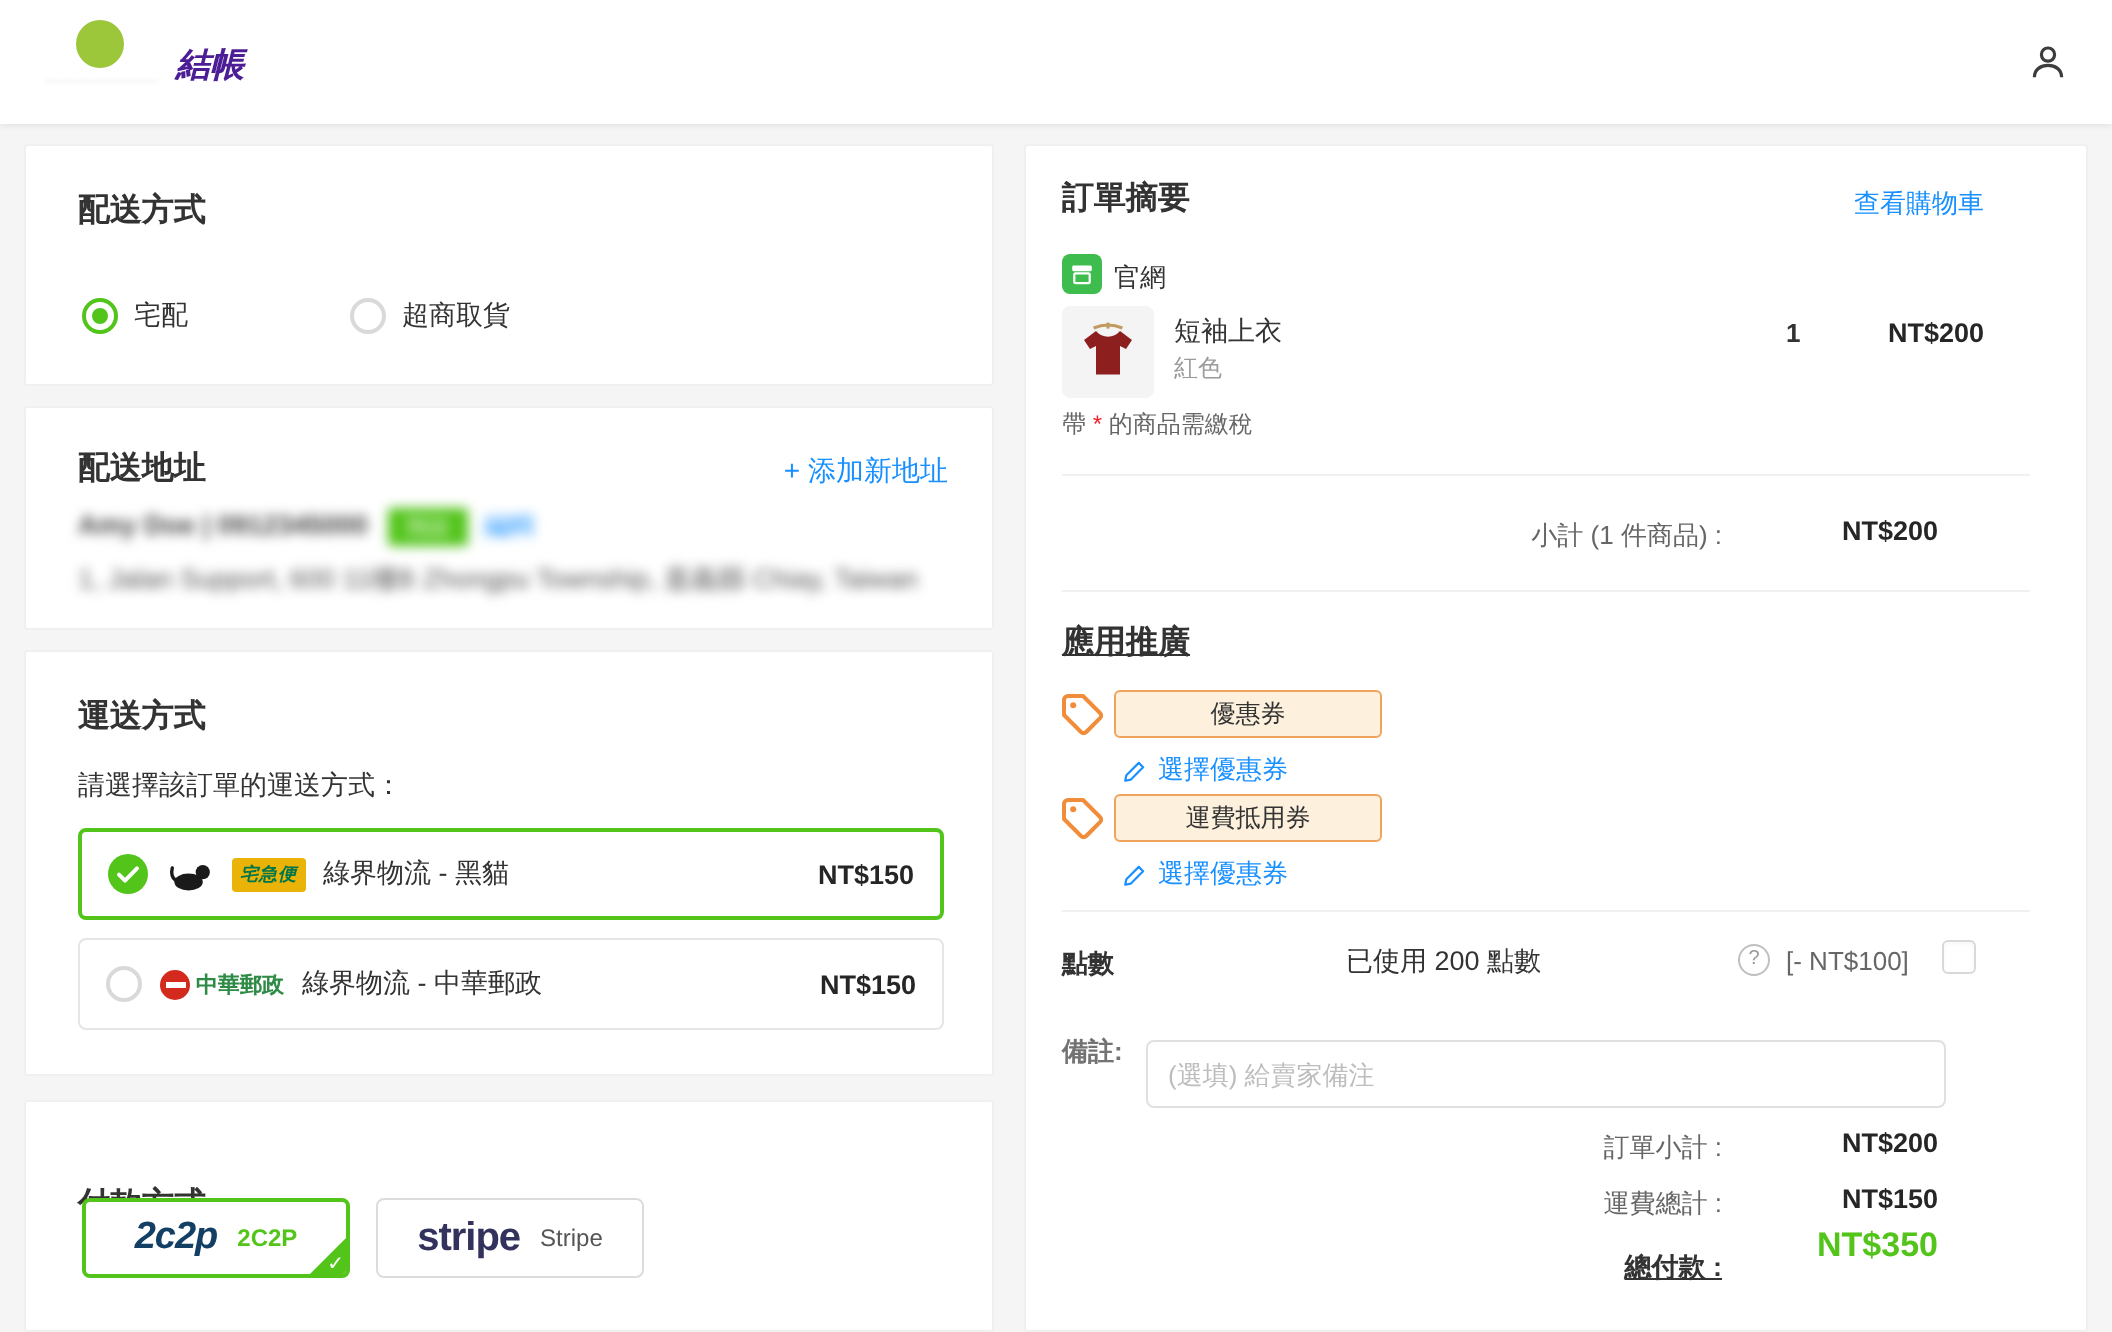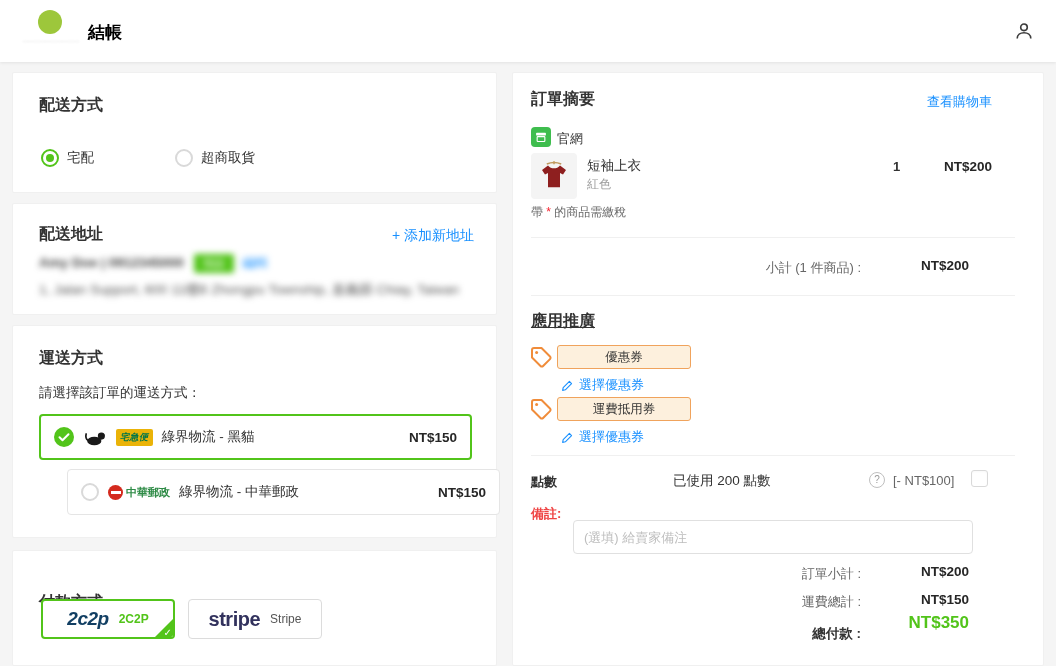--- a/index.html
+++ b/index.html
@@ -4,21 +4,21 @@
 <style>
   * { margin:0; padding:0; box-sizing:border-box; }
   html,body { background:#e9e9e9; }
   body { font-family:"Liberation Sans","DejaVu Sans",sans-serif; }
   .root { position:relative; width:1056px; height:666px; background:#f5f5f5; overflow:hidden; margin:0 auto; }
 
   
   .hdr { position:absolute; left:0; top:0; width:1056px; height:62px; background:#fff; box-shadow:0 1px 3px rgba(0,0,0,.08); z-index:5; }
   .logo-dot { position:absolute; left:38px; top:10px; width:24px; height:24px; border-radius:50%; background:#9dc73b; }
   .logo-cap { position:absolute; left:12px; top:37px; width:78px; font-size:5px; color:#8a8a8a; text-align:center; filter:blur(1px); letter-spacing:.5px; }
-  .hdr-title { position:absolute; left:88px; top:21px; font-size:17px; color:#000000; font-weight:600; }
+  .hdr-title { position:absolute; left:88px; top:21px; font-size:17px; color:#4c1d95; font-weight:600;font-style:italic; }
   .user-ic { position:absolute; left:1014px; top:21px; width:20px; height:20px; }
 
   
   .card { position:absolute; left:12px; width:485px; background:#fff; border:1px solid #f0f0f0; border-radius:2px; }
   .rcard { position:absolute; left:512px; top:72px; width:532px; height:594px; background:#fff; border:1px solid #f0f0f0; border-radius:2px; }
   .h1 { position:absolute; font-size:16px; color:#333; font-weight:600; }
   .link { color:#1890ff; cursor:pointer; }
   .divider { position:absolute; left:18px; right:28px; height:1px; background:#f0f0f0; }
 
   
@@ -113,21 +113,21 @@
         <circle cx="25" cy="10" r="5" fill="#1a1a1a"></circle>
         <path d="M21.5 6 L23.5 9 L20.5 9.5 Z" fill="#1a1a1a"></path>
         <path d="M28.5 6 L26.5 9 L29.5 9.5 Z" fill="#1a1a1a"></path>
         <path d="M6 16 Q2 13 3.5 7" stroke="#1a1a1a" stroke-width="2.4" fill="none" stroke-linecap="round"></path>
       </svg>
       <span class="taq-badge">宅急便</span>
       <span class="ship-name">綠界物流 - 黑貓</span>
       <span class="ship-price">NT$150</span>
     </div>
 
-    <div class="ship-opt" style="top:143px;margin-left:28px;">
+    <div class="ship-opt" style="top:143px;">
       <span class="radio" style="border-width:2px;"></span>
       <span class="post-logo">
         <span class="post-circle"></span>
         <span class="post-txt">中華郵政</span>
       </span>
       <span class="ship-name">綠界物流 - 中華郵政</span>
       <span class="ship-price">NT$150</span>
     </div>
   </div>
 
@@ -207,26 +207,26 @@
     </div>
 
     <div class="divider" style="top:382px;"></div>
 
     <div style="position:absolute;left:18px;top:400px;font-size:13px;font-weight:bold;color:#333;">點數</div>
     <div style="position:absolute;left:160px;top:399px;font-size:13.5px;color:#333;">已使用 200 點數</div>
     <div class="qmark">?</div>
     <div style="position:absolute;left:380px;top:400px;font-size:13px;color:#666;">[- NT$100]</div>
     <div class="chkbox"></div>
 
-    <div style="position:absolute;left:18px;top:432px;font-size:13px;font-weight:bold;color:#ef4444;">備註:</div>
+    <div style="position:absolute;left:18px;top:444px;font-size:13px;font-weight:bold;color:#737373;">備註:</div>
     <input class="note-input" type="text" placeholder="(選填) 給賣家備注" style="">
 
     <div class="tlabel" style="top:492px;">訂單小計 :</div>
     <div class="tvalue" style="top:491px;">NT$200</div>
 
     <div class="tlabel" style="top:520px;">運費總計 :</div>
     <div class="tvalue" style="top:519px;">NT$150</div>
 
-    <div class="tlabel" style="top:552px;color:#333;font-weight:600;font-size:13.5px;">總付款 :</div>
+    <div class="tlabel" style="top:552px;color:#333;font-weight:600;font-size:13.5px;text-decoration:underline;">總付款 :</div>
     <div class="tvalue" style="top:540px;font-size:17px;color:#52c41a;">NT$350</div>
   </div>
 
 </div>
 
 </body></html>

